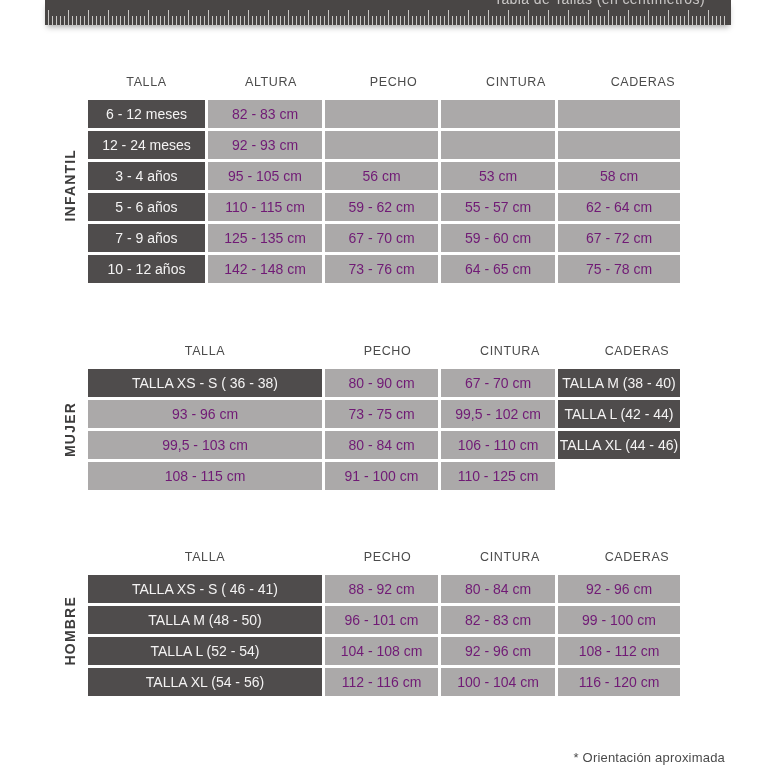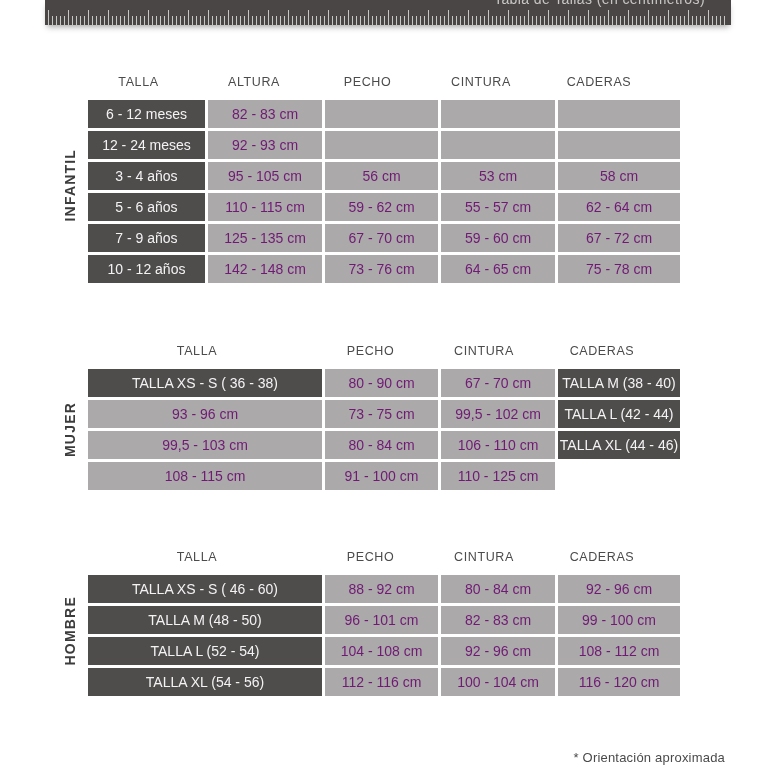--- a/index.html
+++ b/index.html
@@ -27,22 +27,22 @@
   
   .section-label {
     position:absolute; left:40px; width:60px; height:17px;
     text-align:center; transform:rotate(-90deg);
     font-size:14px; font-weight:bold; color:#3d3c3c; letter-spacing:1.2px;
     white-space:nowrap;
   }
 
   
   .head-grid {
-    position:absolute; left:80px; width:592px; height:20px;
-    display:grid; column-gap:0; align-items:center;
+    position:absolute; left:88px; width:592px; height:20px;
+    display:grid; column-gap:9px; align-items:center;
   }
   .cols-5 { grid-template-columns:117px 114px 113px 114px 122px; }
   .cols-4 { grid-template-columns:234px 113px 114px 122px; }
   .col-header {
     text-align:center; font-size:12.5px; color:#4b4b4b; letter-spacing:0.6px;
     white-space:nowrap;
   }
 
   
   .data-grid {
@@ -140,21 +140,21 @@
     </div>
 
   <div class="section-label" style="top:627px;">HOMBRE</div>
   <div class="head-grid cols-4" style="top:547px;">
       <div class="col-header">TALLA</div>
       <div class="col-header">PECHO</div>
       <div class="col-header">CINTURA</div>
       <div class="col-header">CADERAS</div>
     </div>
   <div class="data-grid cols-4" style="top:575px;">
-      <div class="cell size-cell">TALLA XS - S ( 46 - 60)</div>
+      <div class="cell size-cell">TALLA XS - S ( 46 - 41)</div>
       <div class="cell value-cell">88 - 92 cm</div>
       <div class="cell value-cell">80 - 84 cm</div>
       <div class="cell value-cell">92 - 96 cm</div>
       <div class="cell size-cell">TALLA M (48 - 50)</div>
       <div class="cell value-cell">96 - 101 cm</div>
       <div class="cell value-cell">82 - 83 cm</div>
       <div class="cell value-cell">99 - 100 cm</div>
       <div class="cell size-cell">TALLA L (52 - 54)</div>
       <div class="cell value-cell">104 - 108 cm</div>
       <div class="cell value-cell">92 - 96 cm</div>

